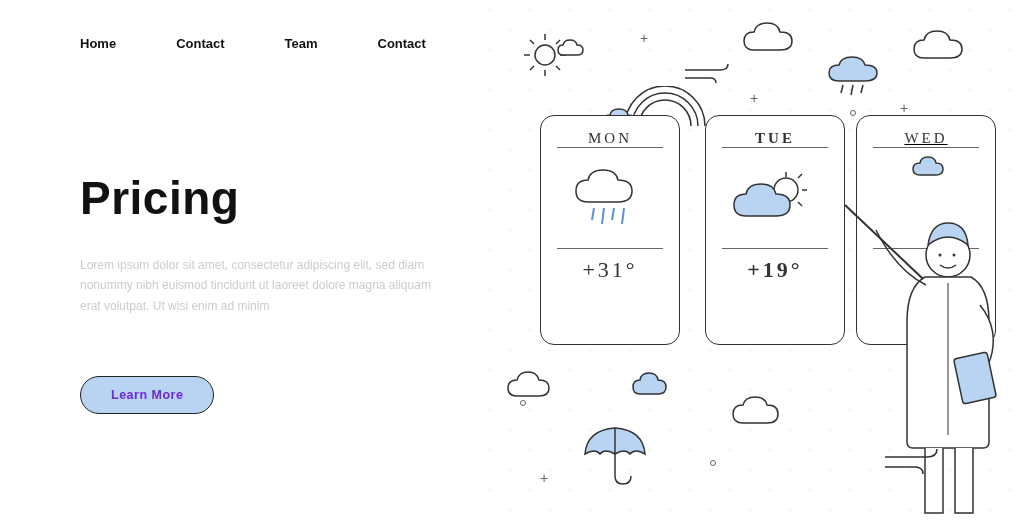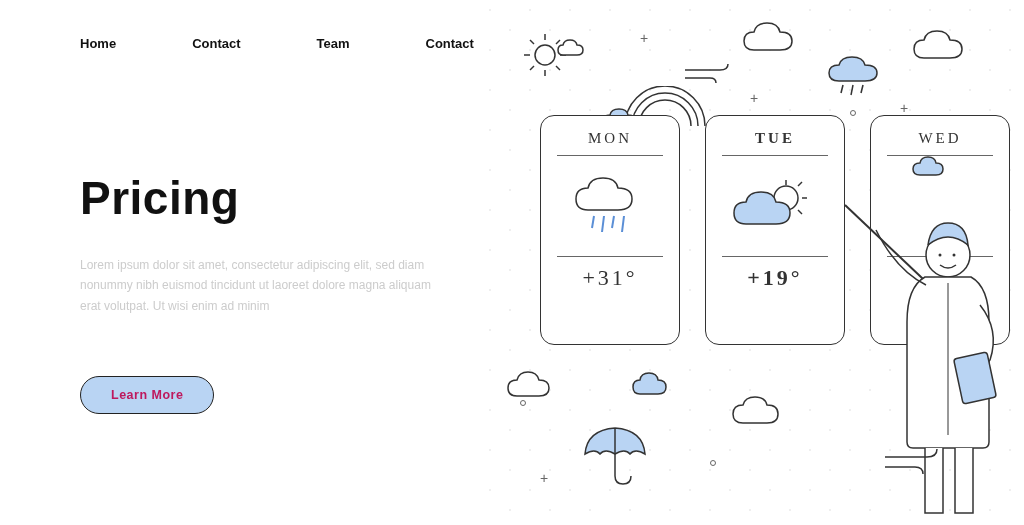--- a/index.html
+++ b/index.html
@@ -16,21 +16,21 @@
     width: 100%;
     height: 100%;
   }
   .left {
     width: 480px;
     padding: 36px 0 0 80px;
     position: relative;
   }
   .nav {
     display: flex;
-    gap: 76px;
+    gap: 60px;
     margin-bottom: 120px;
   }
   .nav a {
     color: #111;
     font-size: 13px;
     font-weight: 600;
     text-decoration: none;
     cursor: pointer;
   }
   .headline {
@@ -46,21 +46,21 @@
     color: #ccc;
     max-width: 360px;
     margin-bottom: 60px;
   }
   .cta {
     display: inline-block;
     padding: 11px 30px;
     border: 1.5px solid #222;
     border-radius: 999px;
     background: #b9d4f3;
-    color: #be185d;
+    color: #6d28d9;
     font-size: 12.5px;
     font-weight: 600;
     letter-spacing: 0.5px;
     cursor: pointer;
   }
   .right {
     flex: 1;
     position: relative;
     background: #fff;
     overflow: hidden;
@@ -84,21 +84,20 @@
     background: #fff;
     text-align: center;
     padding: 14px 10px 10px;
   }
   .card .dayname {
     font-family: Georgia, serif;
     letter-spacing: 3px;
     font-size: 15px;
     color: #333;
     text-transform: uppercase;
-    margin-bottom: 8px;
   }
   .card hr {
     border: none;
     border-top: 1px solid #666;
     margin: 0 6px;
   }
   .iconzone {
     height: 100px;
     display: flex;
     align-items: center;
@@ -107,21 +106,21 @@
   }
   .card .temp {
     font-family: Georgia, serif;
     font-size: 22px;
     letter-spacing: 3px;
     color: #333;
     margin-top: 8px;
   }
   .card1 { left: 60px;  top: 115px; }
   .card2 { left: 225px; top: 115px; font-weight: bold; }
-  .card3 { left: 390px; top: 115px; }
+  .card3 { left: 376px; top: 115px; text-decoration: underline; }
 
   
   .deco { position: absolute; }
   .plus { font-size: 14px; color: #666; }
   .circ { width: 6px; height: 6px; border: 1px solid #666; border-radius: 50%; }
 
 </style>
 </head>
 <body>
 

